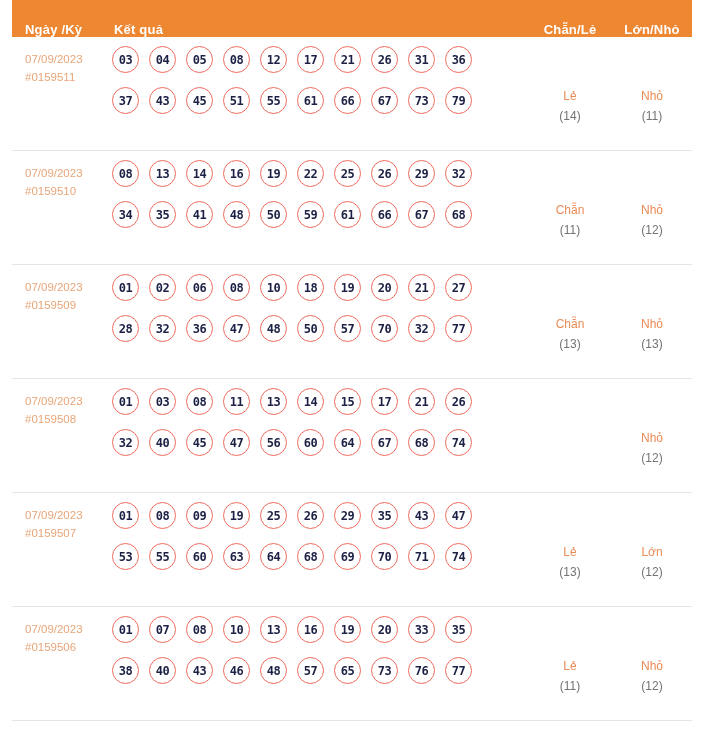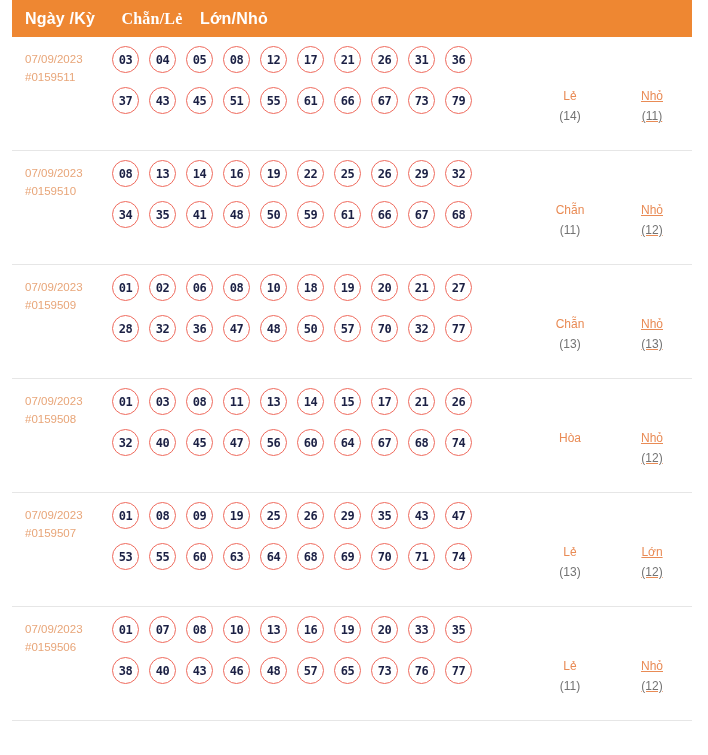--- a/index.html
+++ b/index.html
@@ -15,31 +15,31 @@
   }
   .table-wrap {
     width: 708px;
     box-sizing: border-box;
     padding: 0 16px 0 12px;
   }
 
   
   .thead {
     display: flex;
-    align-items: center;
+    align-items: flex-end;
     height: 37px;
     background: #ee8732;
     color: #ffffff;
-    font-size: 16px;
+    font-size: 13px;
     font-weight: bold;
     letter-spacing: .2px;
   }
   .th-date   { width: 98px; padding-left: 13px; box-sizing: border-box; }
   .th-result { flex: 1 1 auto; padding-left: 4px; }
-  .th-oe     { width: 84px; text-align: center; font-family: Liberation Serif, serif; }
+  .th-oe     { width: 84px; text-align: center; }
   .th-bs     { width: 80px; text-align: center; }
 
   
   .row {
     display: flex;
     align-items: flex-start;
     border-bottom: 1px solid #e6e6e6;
     min-height: 114px;
     box-sizing: border-box;
     justify-content: space-between;
@@ -89,35 +89,36 @@
 
   .cell-oe, .cell-bs {
     text-align: center;
     padding-top: 5px;
     color: #e98b55;
     font-size: 12px;
     line-height: 20px;
     margin-top: 44px;
   }
   .cell-oe { width: 84px; }
-  .cell-bs { width: 80px; text-decoration: underline; }
+  .cell-bs { width: 80px; }
   .cell-oe .count, .cell-bs .count {
     display: block;
     color: #737373;
     font-size: 12px;
   }
   .cell-oe .count:empty, .cell-bs .count:empty { display: none; }
 </style>
 </head>
 <body>
 
 <div class="table-wrap">
 
   <div class="thead">
     <div class="th-date">Ngày /Kỳ</div>
+    <div class="th-result">Kết quả</div>
     <div class="th-oe">Chẵn/Lẻ</div>
     <div class="th-bs">Lớn/Nhỏ</div>
   </div>
 
   <div id="rows-container">
       <div class="row">
         <div class="cell-date"><span>07/09/2023</span><span class="issue">#0159511</span></div>
         <div class="cell-result">
           <div class="ball-row">
             <div class="ball">03</div>
@@ -230,21 +231,20 @@
             <div class="ball">45</div>
             <div class="ball">47</div>
             <div class="ball">56</div>
             <div class="ball">60</div>
             <div class="ball">64</div>
             <div class="ball">67</div>
             <div class="ball">68</div>
             <div class="ball">74</div>
           </div>
         </div>
-        <div class="cell-oe"><span>Hòa</span></div>
         <div class="cell-bs"><span>Nhỏ</span><span class="count">(12)</span></div>
       </div>
       <div class="row">
         <div class="cell-date"><span>07/09/2023</span><span class="issue">#0159507</span></div>
         <div class="cell-result">
           <div class="ball-row">
             <div class="ball">01</div>
             <div class="ball">08</div>
             <div class="ball">09</div>
             <div class="ball">19</div>

